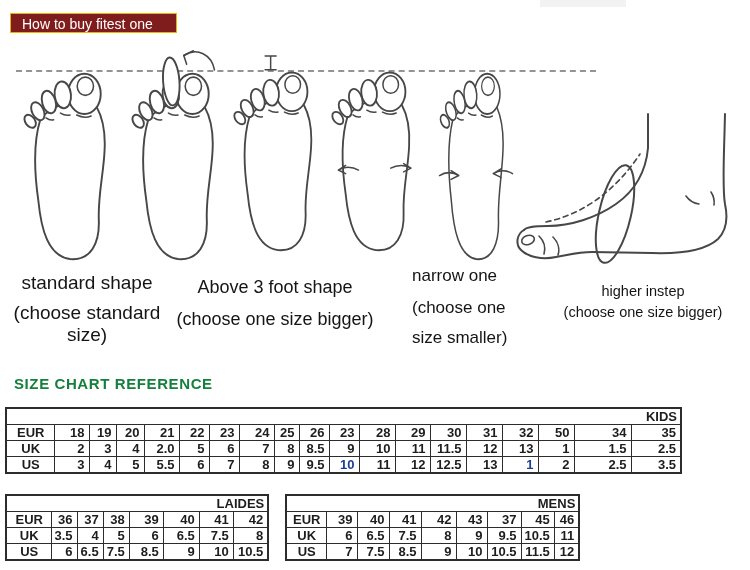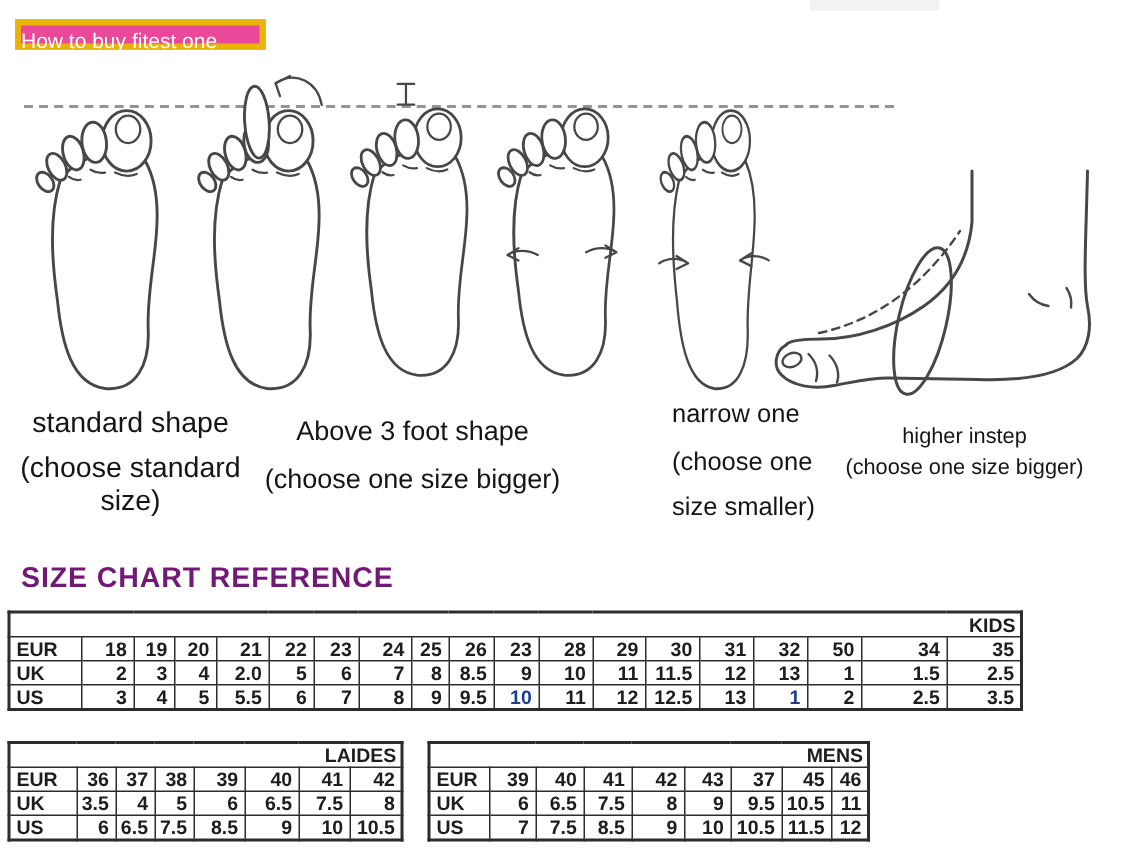--- a/index.html
+++ b/index.html
@@ -1,50 +1,50 @@
 <!DOCTYPE html>
 <html><head>
 <meta charset="utf-8">
 <style>
   html,body{margin:0;padding:0;background:#fff;}
   .page{position:relative;width:750px;height:570px;background:#fff;overflow:hidden;
         font-family:"Liberation Sans",sans-serif;color:#1d1d1d;}
 
   .banner{position:absolute;left:10px;top:13px;width:167px;height:20px;
-          background:#ec4899;border:4px solid #eab308;color:#fff;
-          font-size:14px;line-height:20px;box-sizing:border-box;}
+          background:#7f1d1d;border:1px solid #eab308;color:#fff;
+          font-size:14px;line-height:20px;padding-left:11px;box-sizing:border-box;}
   .topstrip{position:absolute;left:540px;top:0;width:86px;height:7px;background:#f2f2f2;}
 
   .dashline{position:absolute;left:16px;top:70px;width:580px;height:0;
             border-top:2px dashed #949494;}
 
   .foot{position:absolute;}
   .cap{position:absolute;text-align:center;color:#151515;}
   .cap .t{display:block;}
   .cap .s{display:block;}
   .cap1{left:6px;top:272px;width:162px;font-size:19px;}
   .cap1 .s{margin-top:8px;}
   .cap2{left:166px;top:277px;width:218px;font-size:18px;}
   .cap2 .s{margin-top:11px;}
-  .cap3{left:448px;top:266px;width:116px;font-size:17px;text-align:left;}
+  .cap3{left:412px;top:266px;width:116px;font-size:17px;text-align:left;}
   .cap3 .s{margin-top:7px;line-height:30px;}
   .cap4{left:552px;top:283px;width:182px;font-size:14.5px;}
   .cap4 .s{margin-top:5px;}
 
   .note{position:absolute;left:30px;top:344px;font-size:14.5px;color:#1c1c1c;}
-  .chart-title{position:absolute;left:14px;top:375px;font-size:19px;font-weight:bold;
-               letter-spacing:0.6px;color:#701a75;}
+  .chart-title{position:absolute;left:14px;top:375px;font-size:15px;font-weight:bold;
+               letter-spacing:0.6px;color:#15803d;}
 
   table.size-table{position:absolute;border-collapse:collapse;table-layout:fixed;
         border:2px solid #2c2c2c;font-family:"Liberation Sans",sans-serif;
         font-size:13px;font-weight:bold;color:#1d1d1d;background:#fff;}
   table.size-table td{border:1px solid #2c2c2c;height:15px;line-height:15px;
         padding:0 3px;overflow:hidden;white-space:nowrap;}
   table.size-table td.tname{text-align:right;}
-  table.size-table td.rowlabel{text-align:left;padding-left:4px;}
+  table.size-table td.rowlabel{text-align:center;padding-left:4px;}
   table.size-table td.val{text-align:right;padding-right:4px;}
   .tbl-kids{left:5px;top:407px;}
   .tbl-ladies{left:5px;top:494px;}
   .tbl-mens{left:285px;top:494px;}
 
   svg .ln{fill:none;stroke:#474747;stroke-width:2;stroke-linecap:round;}
   svg .fl{fill:#ffffff;stroke:#474747;stroke-width:2;}
   svg .thin{fill:none;stroke:#474747;stroke-width:1.6;stroke-linecap:round;}
 </style>
 </head>

